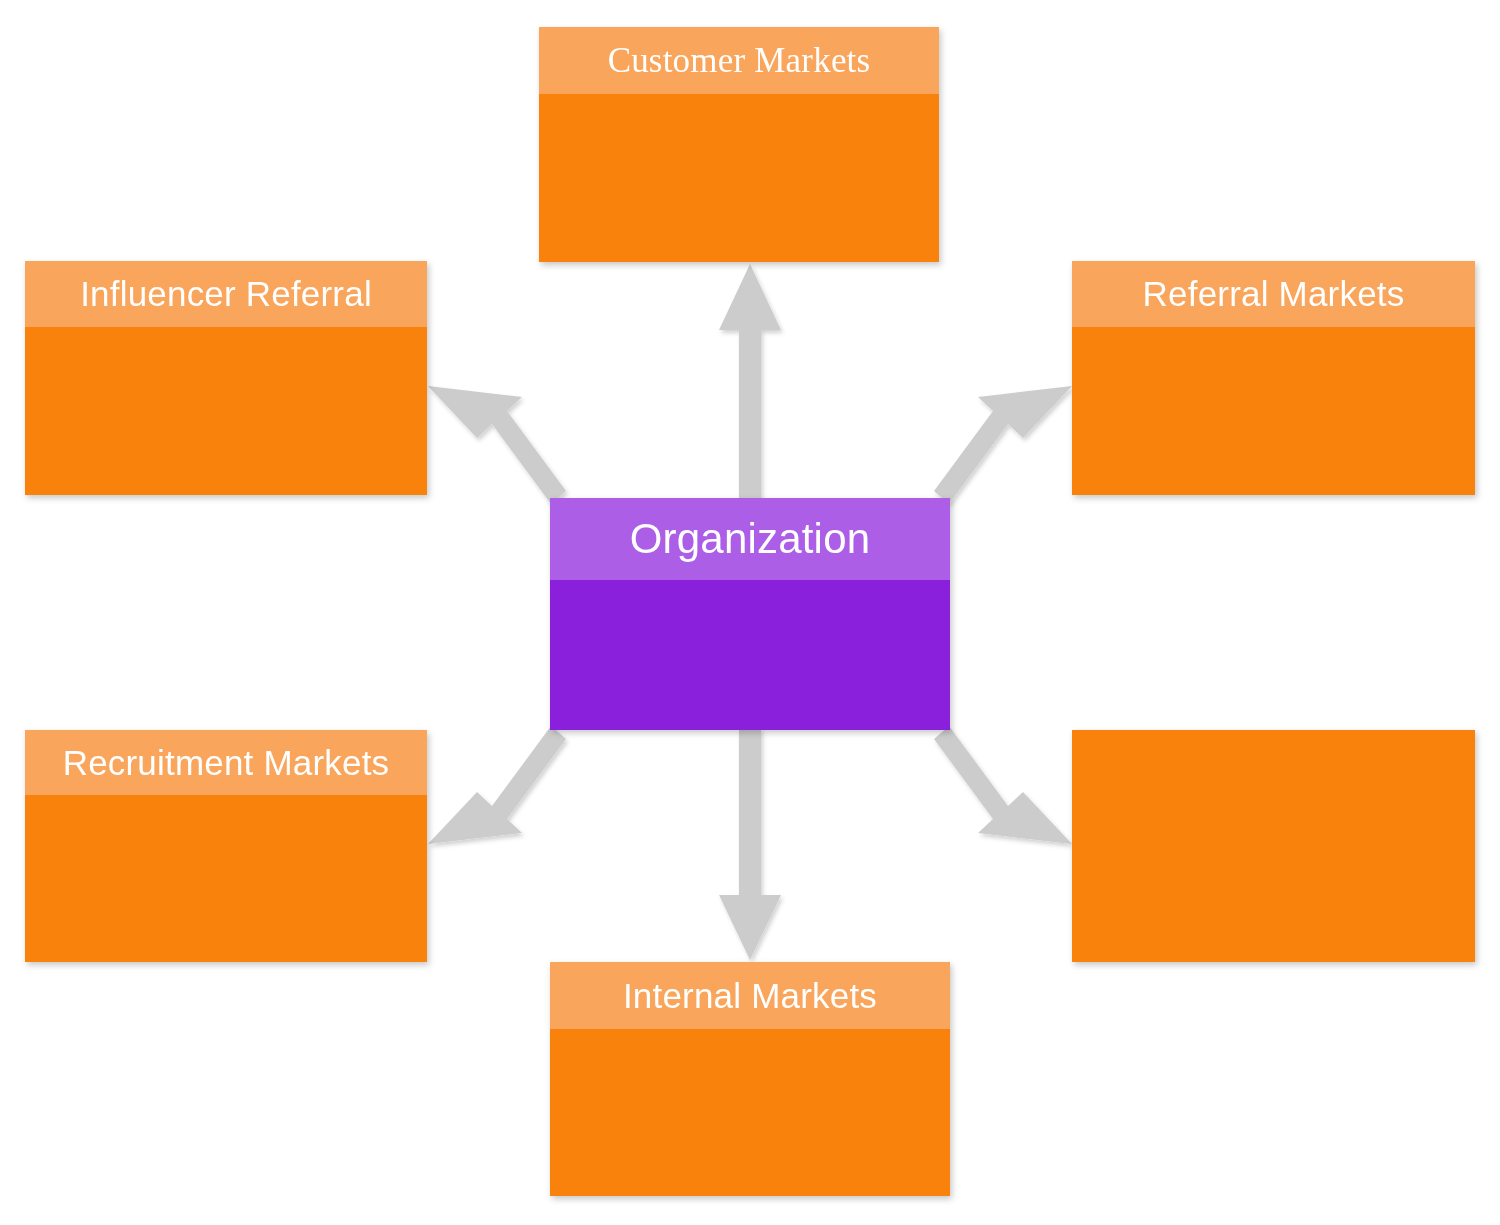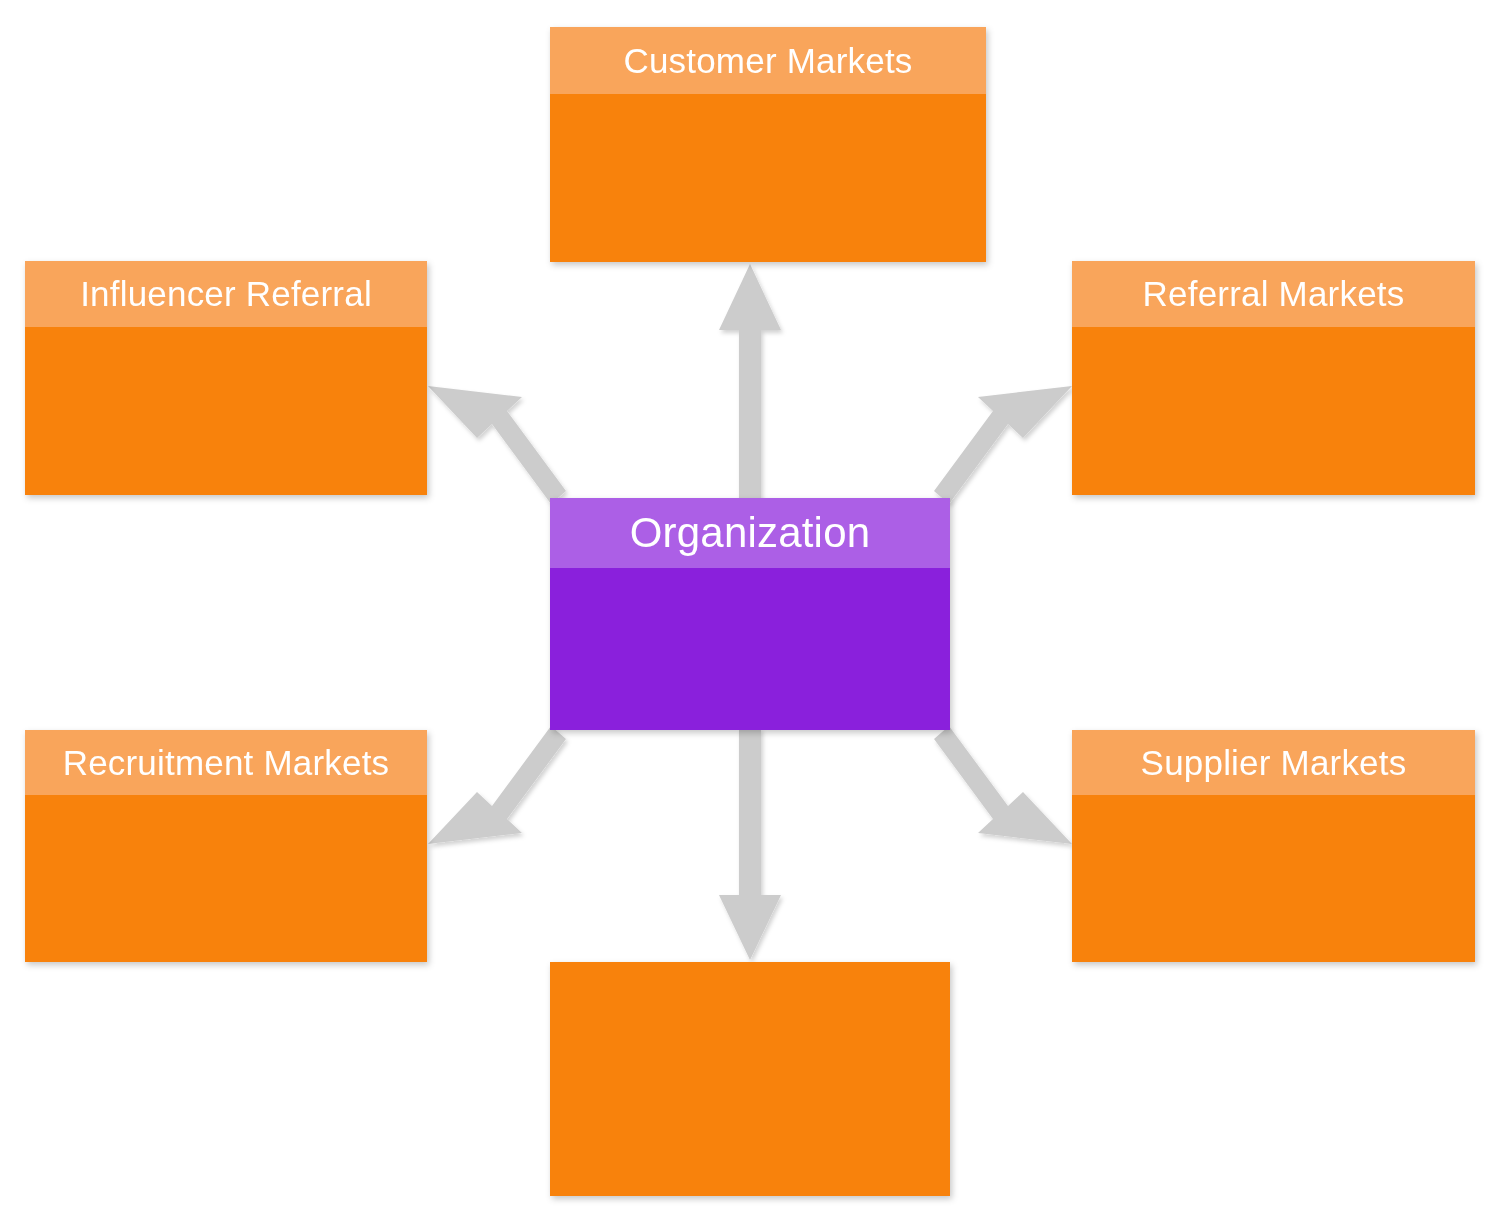--- a/index.html
+++ b/index.html
@@ -50,31 +50,31 @@
   .node-orange .node-header { background: #F9A55B; }
   .node-orange .node-body   { background: #F8820C; }
   
   .node-purple .node-header { background: #AC5FE6; }
   .node-purple .node-body   { background: #8A20DC; }
 
   .market-label { font-size: 35px; }
   .org-label    { font-size: 42px; }
 
   
-  #node-customer    { left: 550px;  top: 27px;   width: 436px; height: 235px; }
+  #node-customer    { left: 539px;  top: 27px;   width: 400px; height: 235px; font-family: Liberation Serif, serif; }
   #node-customer    .node-header { height: 67px; }
 
   #node-influencer  { left: 25px;   top: 261px;  width: 402px; height: 234px; }
   #node-influencer  .node-header { height: 66px; }
 
   #node-referral    { left: 1072px; top: 261px;  width: 403px; height: 234px; }
   #node-referral    .node-header { height: 66px; text-align: center; }
 
   #node-organization{ left: 550px;  top: 498px;  width: 400px; height: 232px; }
-  #node-organization .node-header { height: 70px; }
+  #node-organization .node-header { height: 82px; }
 
   #node-recruitment { left: 25px;   top: 730px;  width: 402px; height: 232px; }
   #node-recruitment .node-header { height: 65px; }
 
   #node-supplier    { left: 1072px; top: 730px;  width: 403px; height: 232px; }
   #node-supplier    .node-header { height: 65px; }
 
   #node-internal    { left: 550px;  top: 962px;  width: 400px; height: 234px; }
   #node-internal    .node-header { height: 67px; }
 </style>
@@ -122,21 +122,21 @@
     <div class="node-header org-label">Organization</div>
     <div class="node-body"></div>
   </div>
 
   <div class="node node-orange" id="node-recruitment">
     <div class="node-header market-label">Recruitment Markets</div>
     <div class="node-body"></div>
   </div>
 
   <div class="node node-orange" id="node-supplier">
-    <div class="node-header market-label">Supplier Markets</div>
     <div class="node-body"></div>
   </div>
 
   <div class="node node-orange" id="node-internal">
+    <div class="node-header market-label">Internal Markets</div>
     <div class="node-body"></div>
   </div>
 
 </div>
 
 </body></html>

